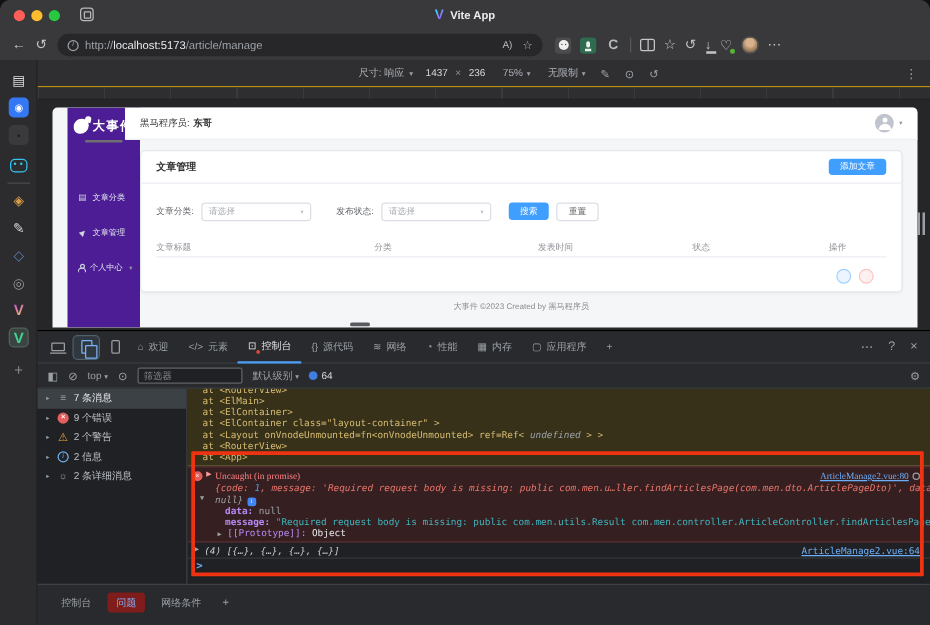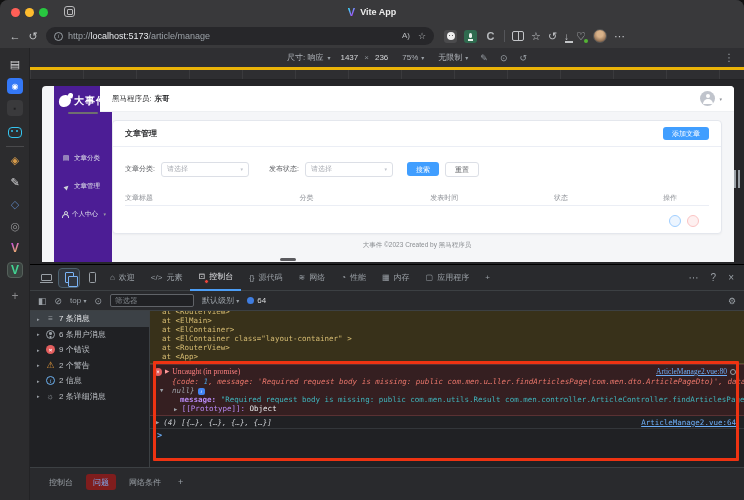--- a/index.html
+++ b/index.html
@@ -41,21 +41,21 @@
   .icon-split { width:12px; height:10px; border:1.2px solid #c3c5c8; border-radius:2px; position:relative;}
   .icon-split::after { content:""; position:absolute; left:4.6px; top:0; width:1.2px; height:8px; background:#c3c5c8; }
   .glyph { color:#c3c5c8; font-size:11px; line-height:13px; }
   .icon-dl { position:relative; color:#c3c5c8; font-size:10px; }
   .icon-dl::after { content:""; position:absolute; left:1px; bottom:-1px; width:8px; height:1.2px; background:#c3c5c8; }
   .icon-heart { position:relative; color:#c3c5c8; font-size:11px; }
   .icon-heart::after { content:""; position:absolute; right:-2px; bottom:0; width:4px; height:4px; border-radius:50%; background:#54b435; }
   .avatar-br { width:14px; height:14px; border-radius:50%; background:radial-gradient(circle at 50% 35%, #d8b28a 30%, #8a6a4f 75%, #5d4534); border:1px solid #555; }
 
   
-  .devicebar { left:0; top:48px; width:744px; height:22px; background:#2f2f32; border-bottom:3px solid #eab308;
+  .devicebar { left:0; top:48px; width:744px; height:22px; background:#2f2f32; border-bottom:1px solid #eab308;
                display:flex; align-items:center; font-size:8px; color:#aeb2b8; }
   .devicebar .grp { display:flex; align-items:center; gap:4px; margin-left:287px; }
   .dd-caret { font-size:6px; color:#9aa0a6; }
   .dim-num { color:#d6d8da; margin-left:10px; }
   .dim-x { color:#8a8e93; margin:0 6px; }
   .zoom-dd, .thr-dd { margin-left:14px; display:flex; gap:3px; align-items:center;}
   .dt-ic { margin-left:12px; color:#9aa0a6; font-size:9px; }
   .devicebar .more { margin-left:auto; margin-right:10px; color:#9aa0a6; font-size:10px; }
 
   
@@ -426,25 +426,20 @@
     </div>
 
     <div class="dside">
       <div class="ds-item sel">
           <span class="ds-caret">▸</span>
           <span class="si">≡</span>
           <span>7 条消息</span>
         </div>
       <div class="ds-item">
           <span class="ds-caret">▸</span>
-          <span class="si si-user"></span>
-          <span>6 条用户消息</span>
-        </div>
-      <div class="ds-item">
-          <span class="ds-caret">▸</span>
           <span class="si si-err">×</span>
           <span>9 个错误</span>
         </div>
       <div class="ds-item">
           <span class="ds-caret">▸</span>
           <span class="si si-warn">⚠</span>
           <span>2 个警告</span>
         </div>
       <div class="ds-item">
           <span class="ds-caret">▸</span>
@@ -458,37 +453,39 @@
         </div>
     </div>
 
     <div class="cmain">
       <div class="cshift">
         <div class="cw-block">
           <div class="cw-line">at &lt;RouterView&gt;</div>
           <div class="cw-line">at &lt;ElMain&gt;</div>
           <div class="cw-line">at &lt;ElContainer&gt;</div>
           <div class="cw-line">at &lt;ElContainer class="layout-container" &gt;</div>
+          <div class="cw-line"><span>at &lt;Layout onVnodeUnmounted=fn&lt;onVnodeUnmounted&gt; ref=Ref&lt; </span><span class="cw-und">undefined</span><span> &gt; &gt;</span></div>
           <div class="cw-line">at &lt;RouterView&gt;</div>
           <div class="cw-line">at &lt;App&gt;</div>
         </div>
 
         <div class="ce-block">
           <div class="ce-title">
             <span class="err-x">×</span>
             <span class="caret">▶</span>
             <span>Uncaught (in promise)</span>
             <span class="src-link">ArticleManage2.vue:80</span>
             <span class="mag"></span>
           </div>
           <div class="ce-prev">
             <span class="pv-caret g-caret">▼</span>
             <div class="pv-line"><span>{code: </span><span class="pv-num">1</span><span>, message: 'Required request body is missing: public com.men.u…ller.findArticlesPage(com.men.dto.ArticlePageDto)', data:</span></div>
             <div class="pv-line"><span class="pv-null">null}</span><span class="info-badge">i</span></div>
           </div>
+          <div class="ce-prop"><span class="pr-name">data:</span> <span class="pr-null">null</span></div>
           <div class="ce-prop"><span class="pr-name">message:</span> <span class="pr-str">"Required request body is missing: public com.men.utils.Result com.men.controller.ArticleController.findArticlesPage(co</span></div>
           <div class="ce-proto"><span class="g-caret">▶</span> <span class="pr-name">[[Prototype]]:</span> <span>Object</span></div>
         </div>
 
         <div class="clog">
           <span class="g-caret">▶</span>
           <span class="clog-txt">(4) [{…}, {…}, {…}, {…}]</span>
           <span class="src-link">ArticleManage2.vue:64</span>
         </div>
         <div class="cprompt">&gt;</div>

